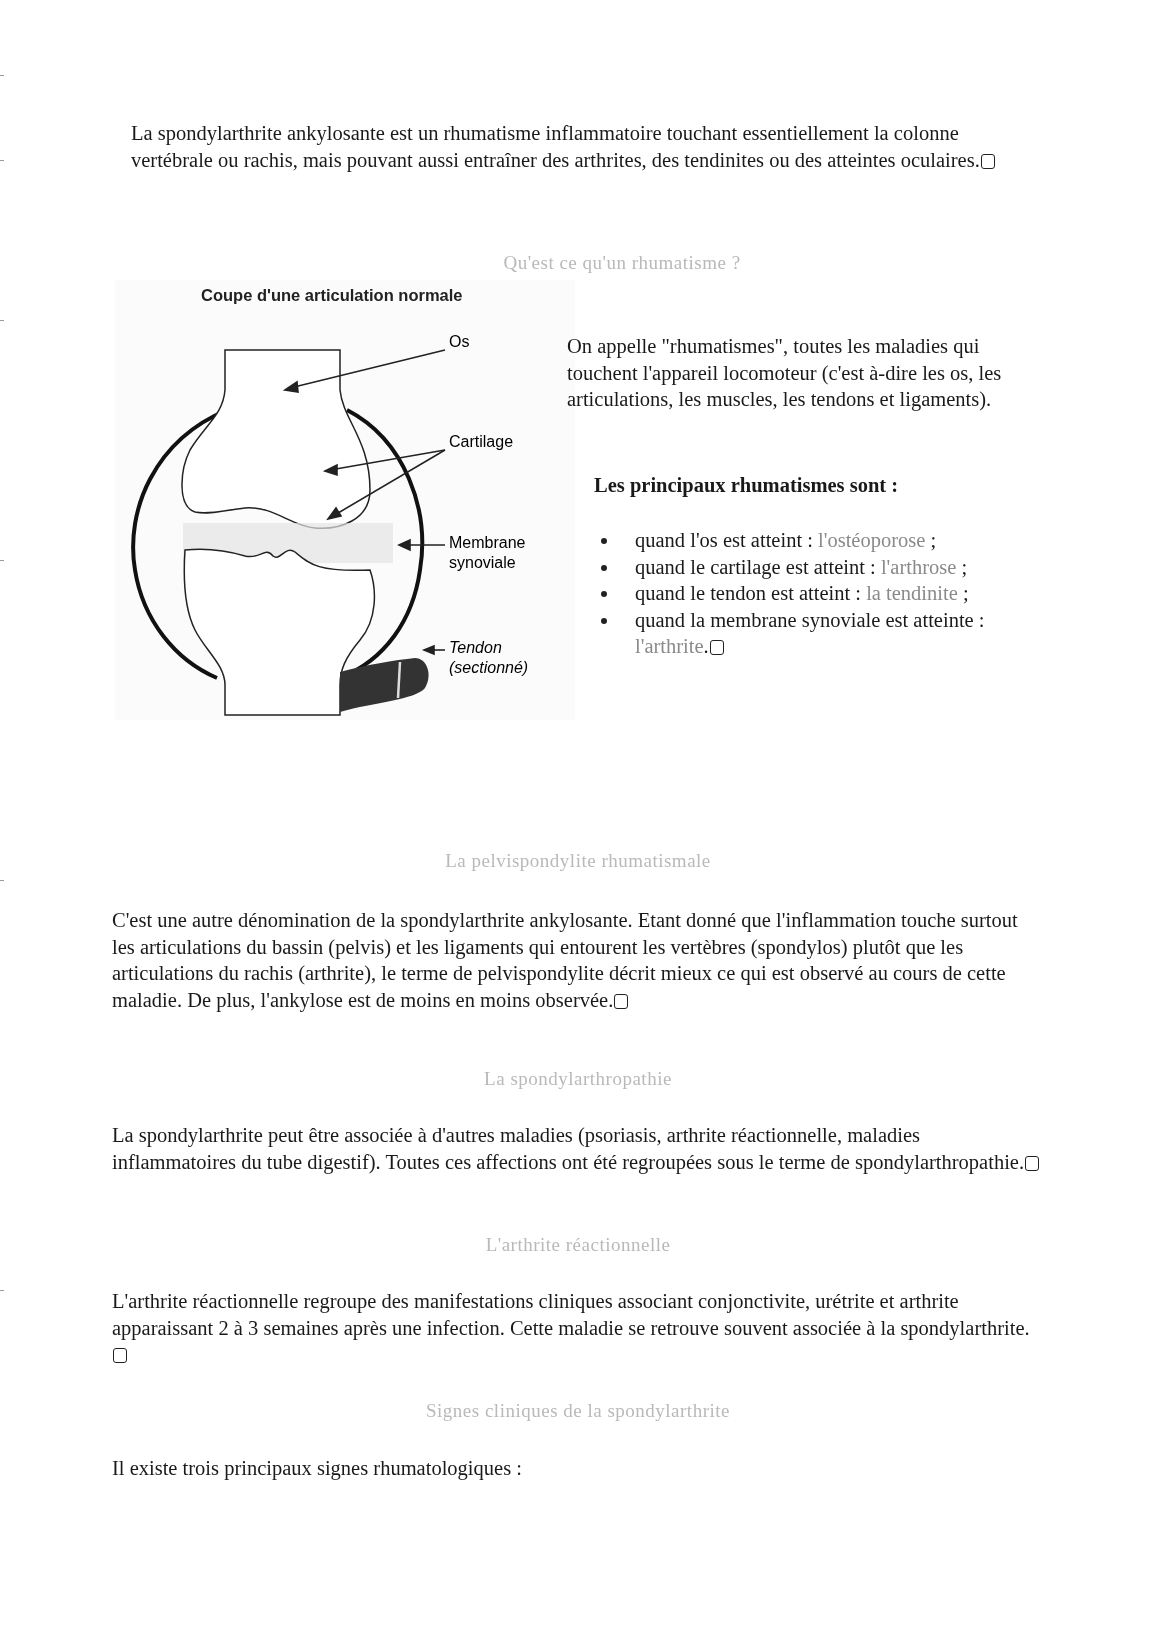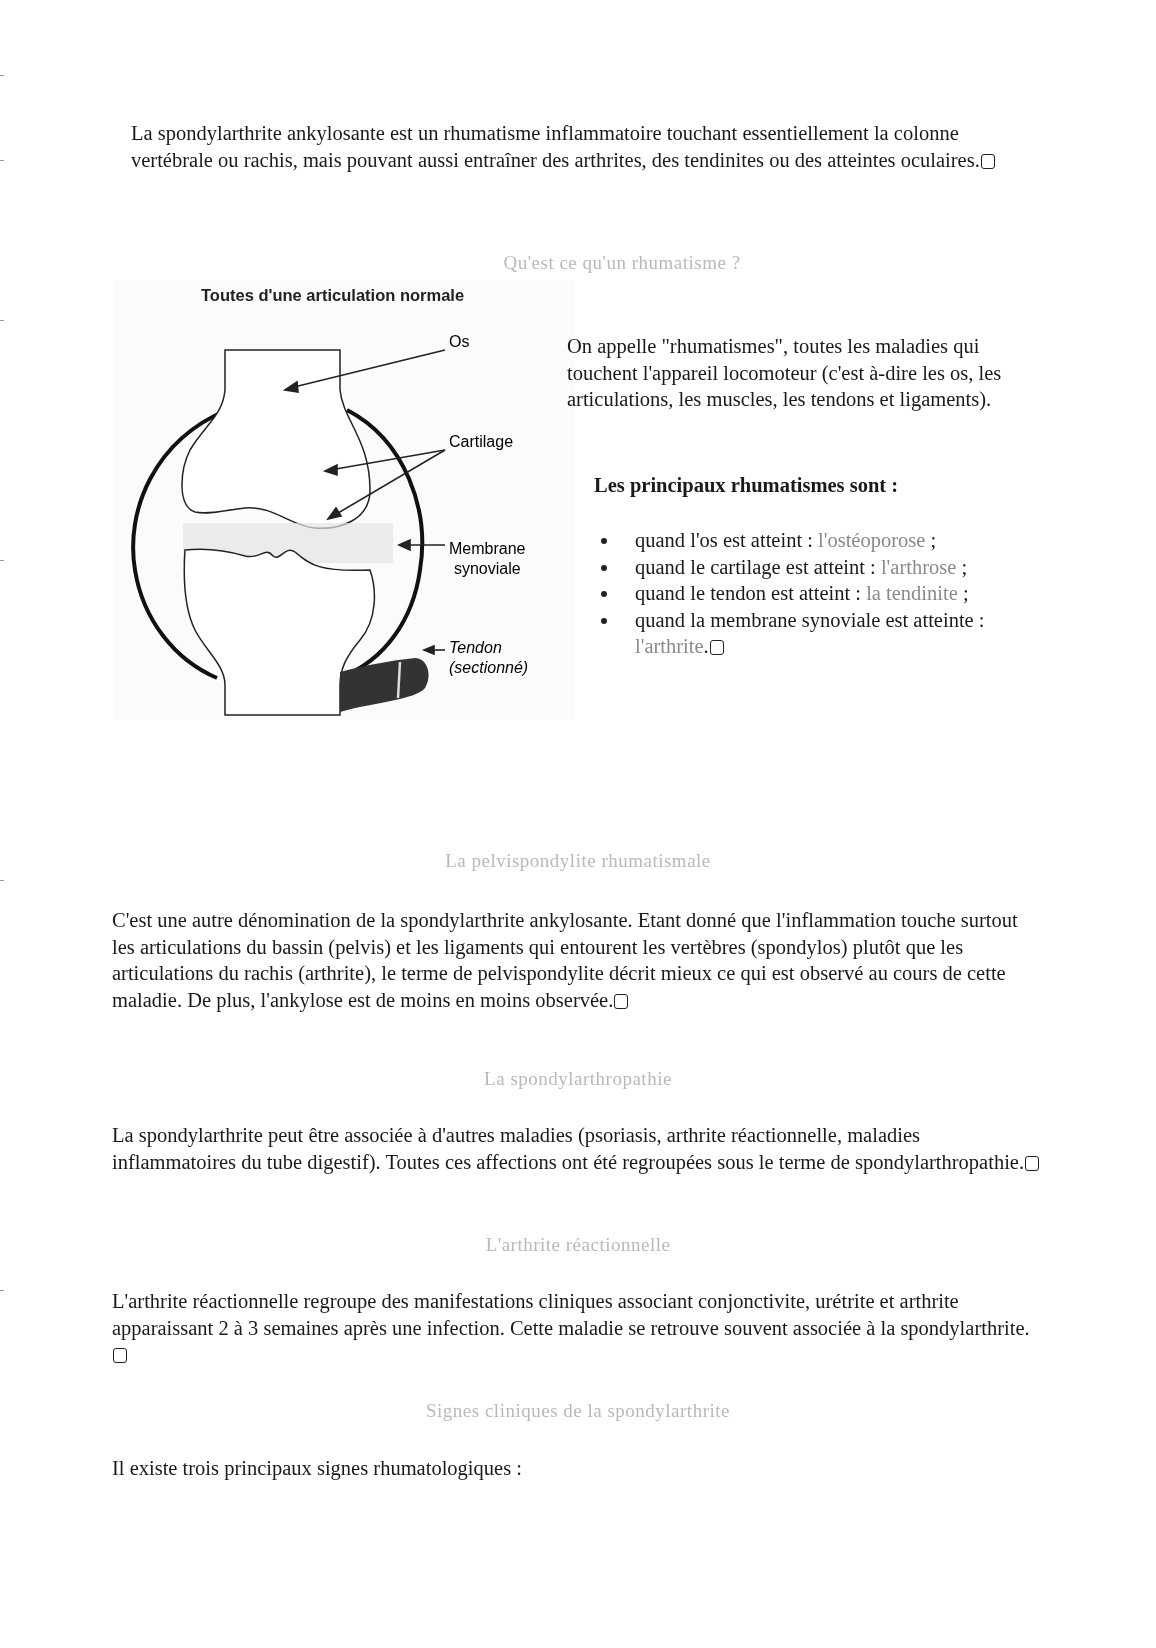--- a/index.html
+++ b/index.html
@@ -26,21 +26,21 @@
 <div class="edge-mark" style="top:880px"></div>
 <div class="edge-mark" style="top:1290px"></div>
 
 <div class="abs para" style="left:131px;top:120px;width:900px;">
   <span>La spondylarthrite ankylosante est un rhumatisme inflammatoire touchant essentiellement la colonne vertébrale ou rachis, mais pouvant aussi entraîner des arthrites, des tendinites ou des atteintes oculaires.</span><span class="mark"></span>
 </div>
 
 <div class="abs heading" style="top:252px;padding-left:44px;">Qu'est ce qu'un rhumatisme ?</div>
 
 <div class="abs" style="left:115px;top:280px;width:460px;height:440px;background:#fbfbfb;">
-  <div class="abs fig-title" style="left:86px;top:6px;">Toutes d'une articulation normale</div>
+  <div class="abs fig-title" style="left:86px;top:6px;">Coupe d'une articulation normale</div>
   <svg class="abs" style="left:0;top:0;" width="460" height="440" viewBox="0 0 460 440">
 
     <path d="M112 130 C 40 160, 10 230, 20 290 C 28 340, 60 380, 102 398" fill="none" stroke="#111" stroke-width="4"></path>
     <path d="M232 130 C 290 160, 315 230, 305 290 C 298 340, 270 380, 225 398" fill="none" stroke="#111" stroke-width="4"></path>
 
     <path d="M110 70 L 225 70 L 225 110 C 228 140, 255 160, 255 210 C 255 240, 225 250, 200 248 C 175 246, 160 226, 130 228 C 110 230, 95 235, 80 232 C 62 226, 65 190, 75 170 C 90 145, 108 135, 110 110 Z" fill="#fff" stroke="#222" stroke-width="1.5"></path>
 
     <rect x="68" y="243" width="210" height="40" fill="#e4e4e4" opacity="0.7"></rect>
 
     <path d="M70 270 C 90 268, 110 270, 130 276 C 145 280, 150 266, 158 276 C 165 282, 170 265, 180 272 C 195 285, 205 292, 255 290 C 262 310, 262 340, 245 360 C 230 378, 225 390, 225 405 L 225 435 L 110 435 L 110 405 C 110 385, 90 370, 80 350 C 70 330, 68 300, 70 270 Z" fill="#fff" stroke="#222" stroke-width="1.5"></path>
@@ -56,21 +56,21 @@
       <line x1="330" y1="170" x2="218" y2="236"></line>
       <polygon points="213,239 221,228 226,236"></polygon>
       <line x1="330" y1="265" x2="290" y2="265"></line>
       <polygon points="284,265 295,260 295,270"></polygon>
       <line x1="330" y1="370" x2="315" y2="370"></line>
       <polygon points="309,370 319,366 319,374"></polygon>
     </g>
   </svg>
   <div class="abs fig-label" style="left:334px;top:52px;">Os</div>
   <div class="abs fig-label" style="left:334px;top:152px;">Cartilage</div>
-  <div class="abs fig-label" style="left:334px;top:259px;text-align:center;">
+  <div class="abs fig-label" style="left:334px;top:253px;">
     <div>Membrane</div>
     <div>synoviale</div>
   </div>
   <div class="abs fig-label" style="left:334px;top:358px;font-style:italic;">
     <div>Tendon</div>
     <div>(sectionné)</div>
   </div>
 </div>
 
 <div class="abs para" style="left:567px;top:333px;width:450px;">On appelle "rhumatismes", toutes les maladies qui touchent l'appareil locomoteur (c'est à-dire les os, les articulations, les muscles, les tendons et ligaments).</div>

